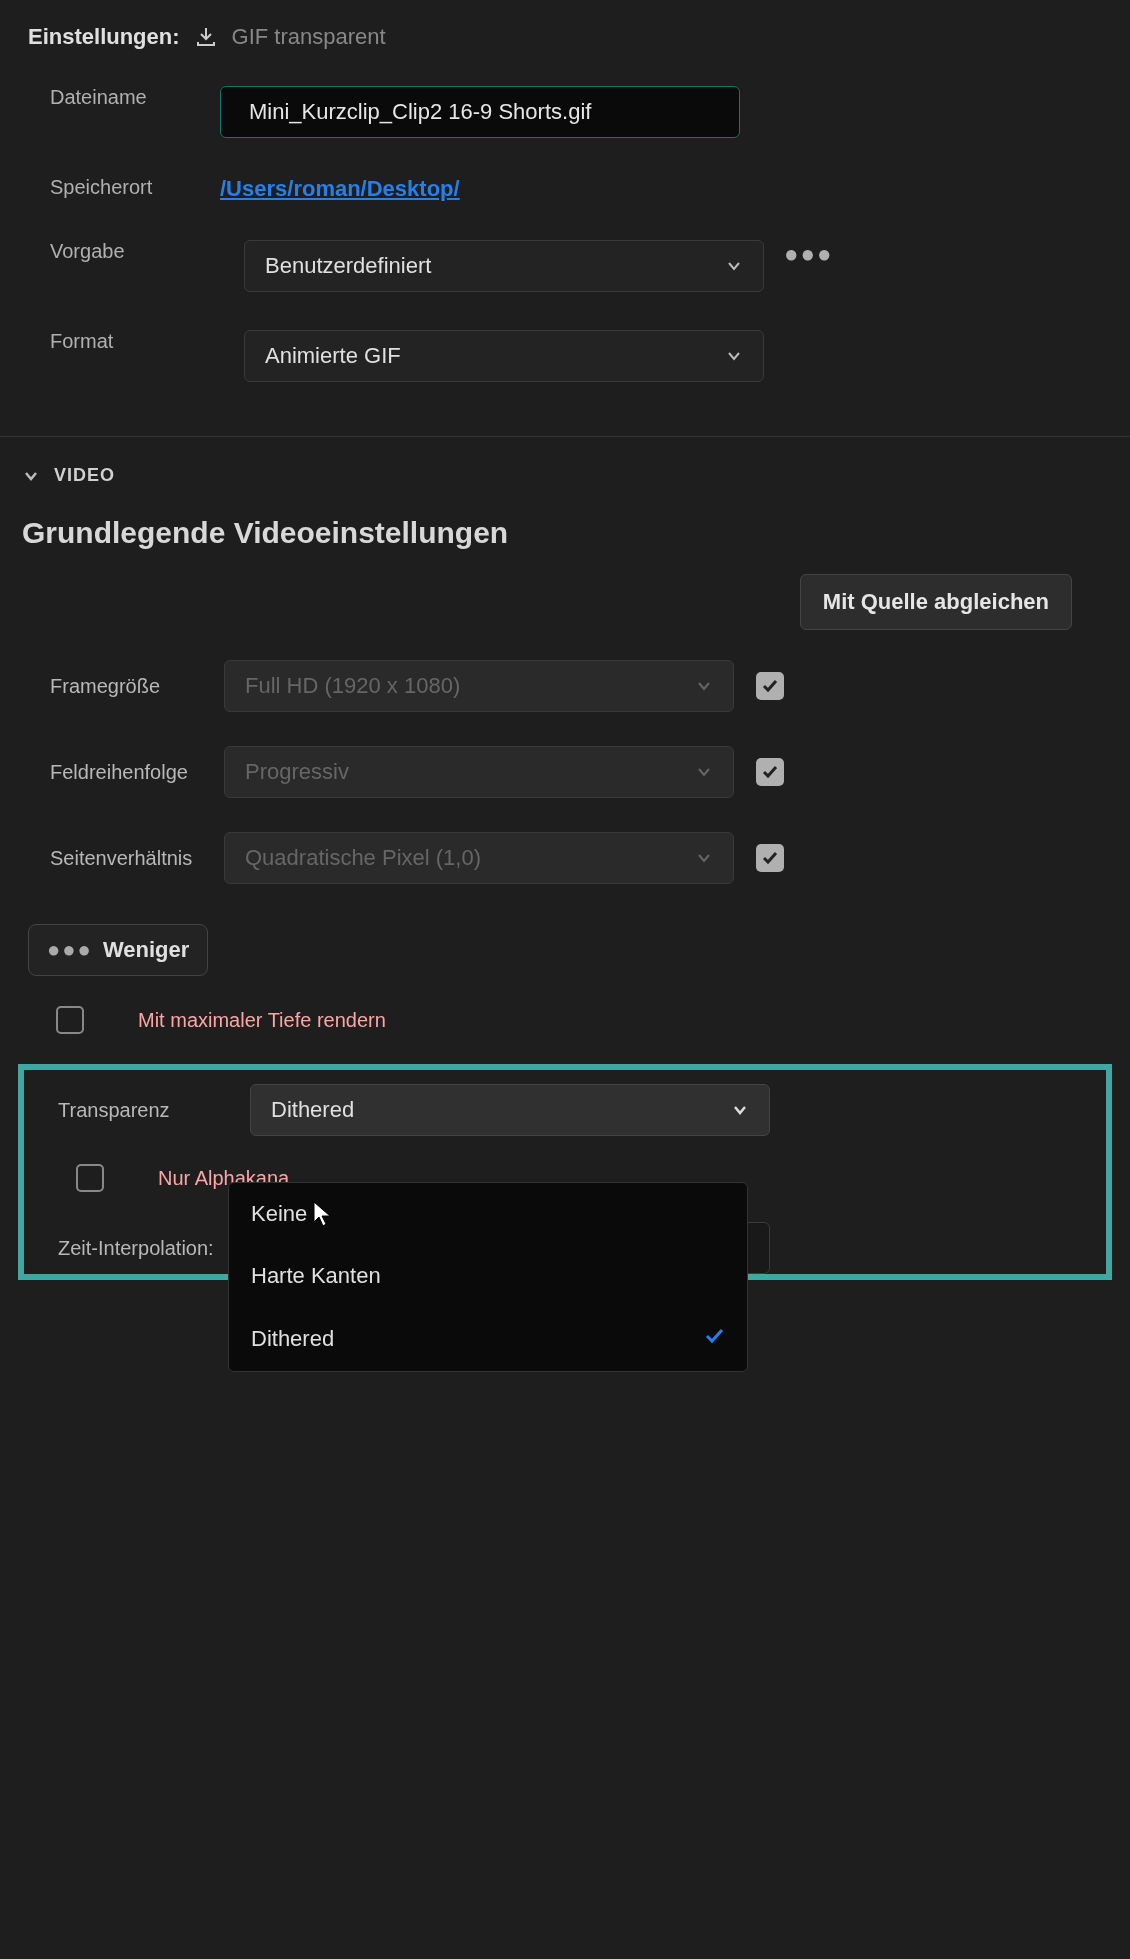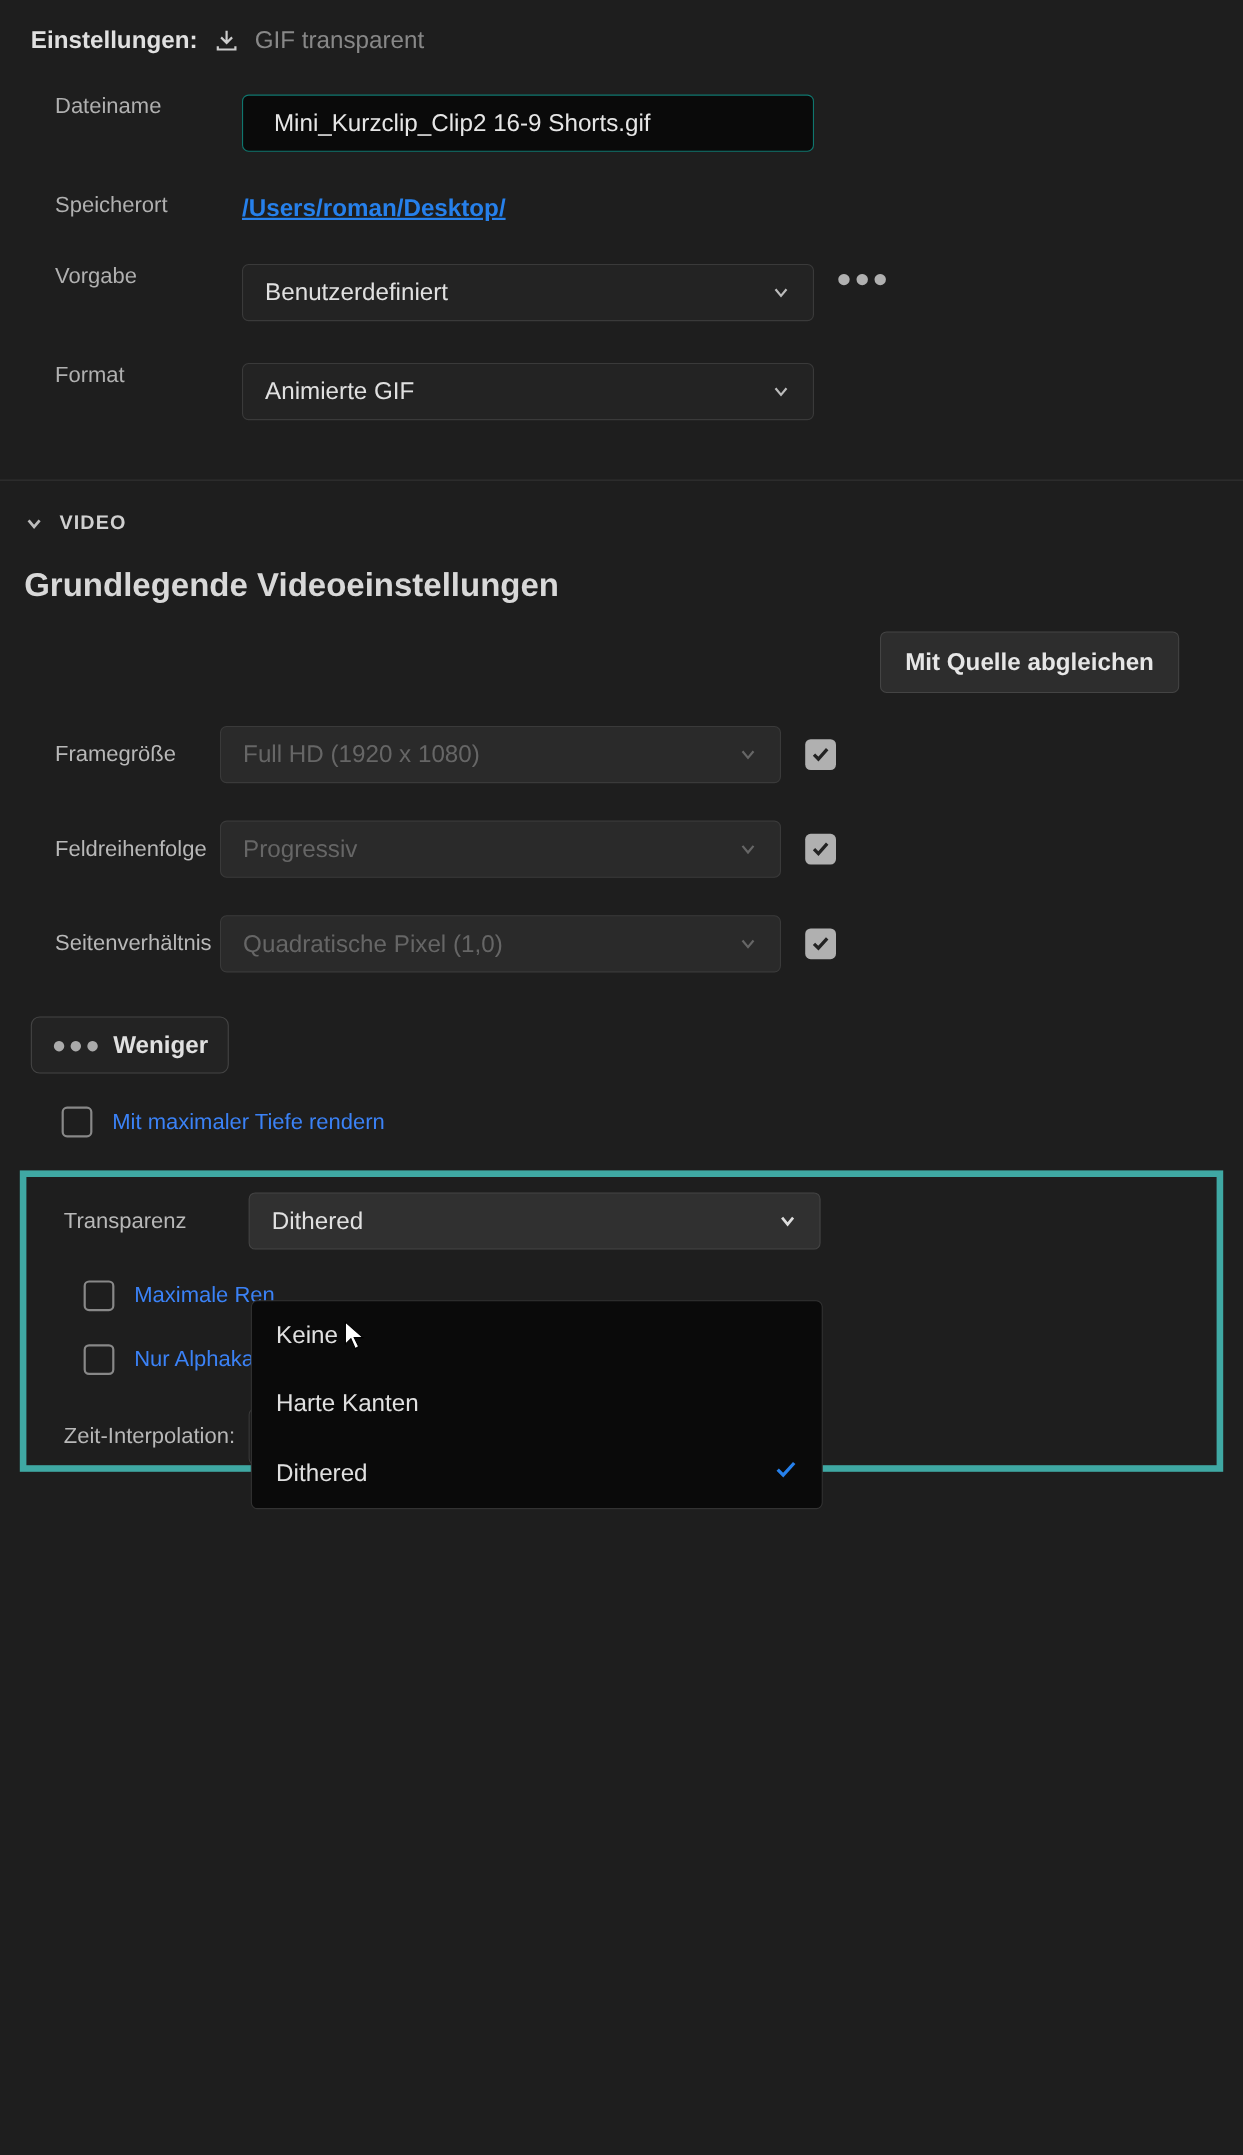--- a/index.html
+++ b/index.html
@@ -66,20 +66,21 @@
       border: 1px solid #3a3a3a;
       border-radius: 6px;
       padding: 12px 20px;
       display: flex;
       justify-content: space-between;
       align-items: center;
       color: #e0e0e0;
       font-size: 22px;
       max-width: 520px;
       cursor: pointer;
+      margin-left: 24px;
     }
     .dropdown.dark {
       background: #303030;
       border: 1px solid #444;
     }
     .dropdown.disabled {
       background: #2a2a2a;
       color: #666;
     }
     .chev {
@@ -198,22 +199,23 @@
       font-size: 20px;
     }
     .cb-row {
       display: flex;
       align-items: center;
       gap: 18px;
       padding-left: 34px;
       margin-bottom: 30px;
     }
     .cb-row-text {
-      color: #3b82f6;
+      color: #fca5a5;
       font-size: 20px;
+      margin-left: 36px;
     }
     .dropdown-menu {
       position: absolute;
       top: 112px;
       left: 204px;
       width: 520px;
       background: #0a0a0a;
       border: 1px solid #333;
       border-radius: 6px;
       z-index: 10;
@@ -400,24 +402,20 @@
       </span>
     </div>
   </div>
 
   <div class="cursor">
     <svg width="22" height="28" viewBox="0 0 22 28">
       <path d="M2 2 L2 22 L7 17 L11 26 L14 24 L10 16 L18 16 Z" fill="#fff" stroke="#000" stroke-width="1"></path>
     </svg>
   </div>
 
-  <div class="cb-row" style="padding-left:16px;">
-    <div class="checkbox unchecked"></div>
-    <span class="cb-row-text">Maximale Ren</span>
-  </div>
 
   <div class="cb-row" style="padding-left:16px;">
     <div class="checkbox unchecked"></div>
     <span class="cb-row-text">Nur Alphakana</span>
   </div>
 
   <div class="inner-row" style="margin-bottom:0;">
     <span class="inner-label">Zeit-Interpolation:</span>
     <div class="dropdown" style="max-width:520px;flex:1;background:#191919;">
       <span>Frame-Sampling</span>

